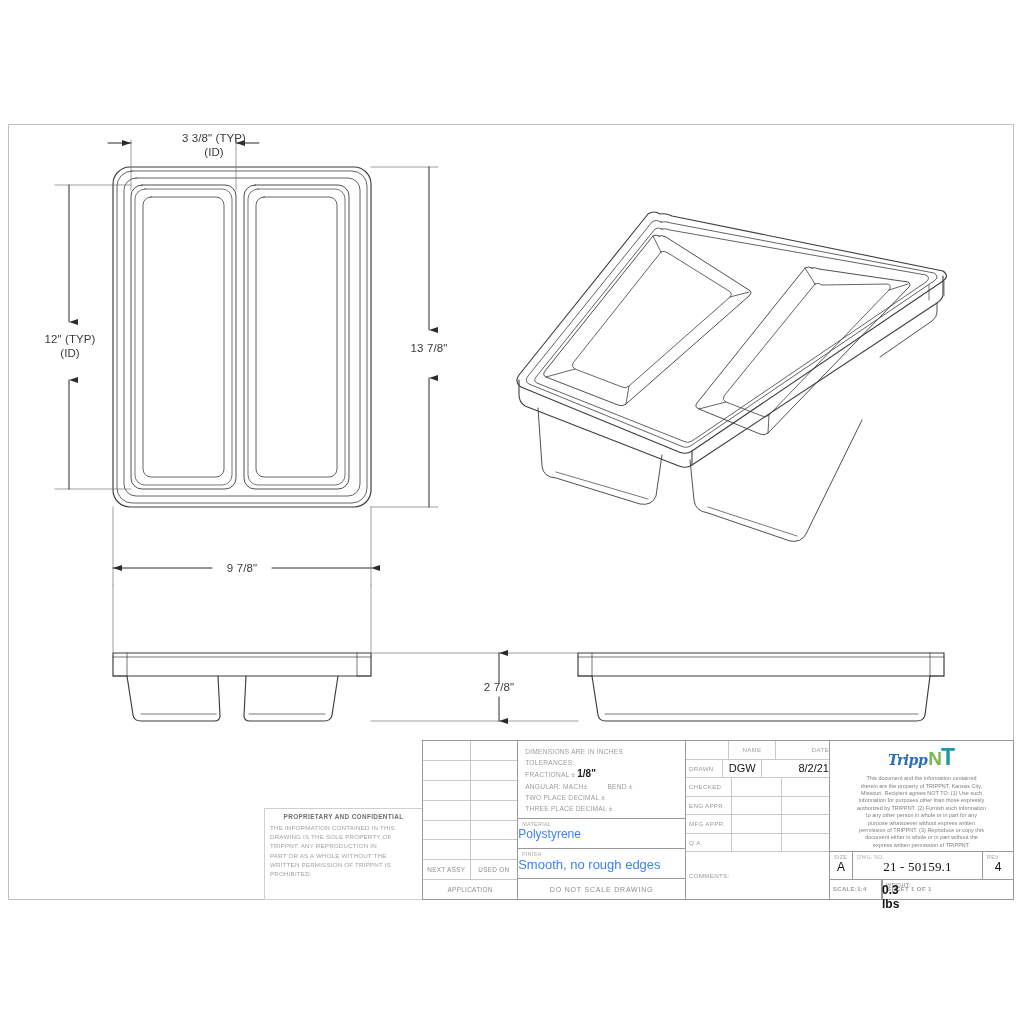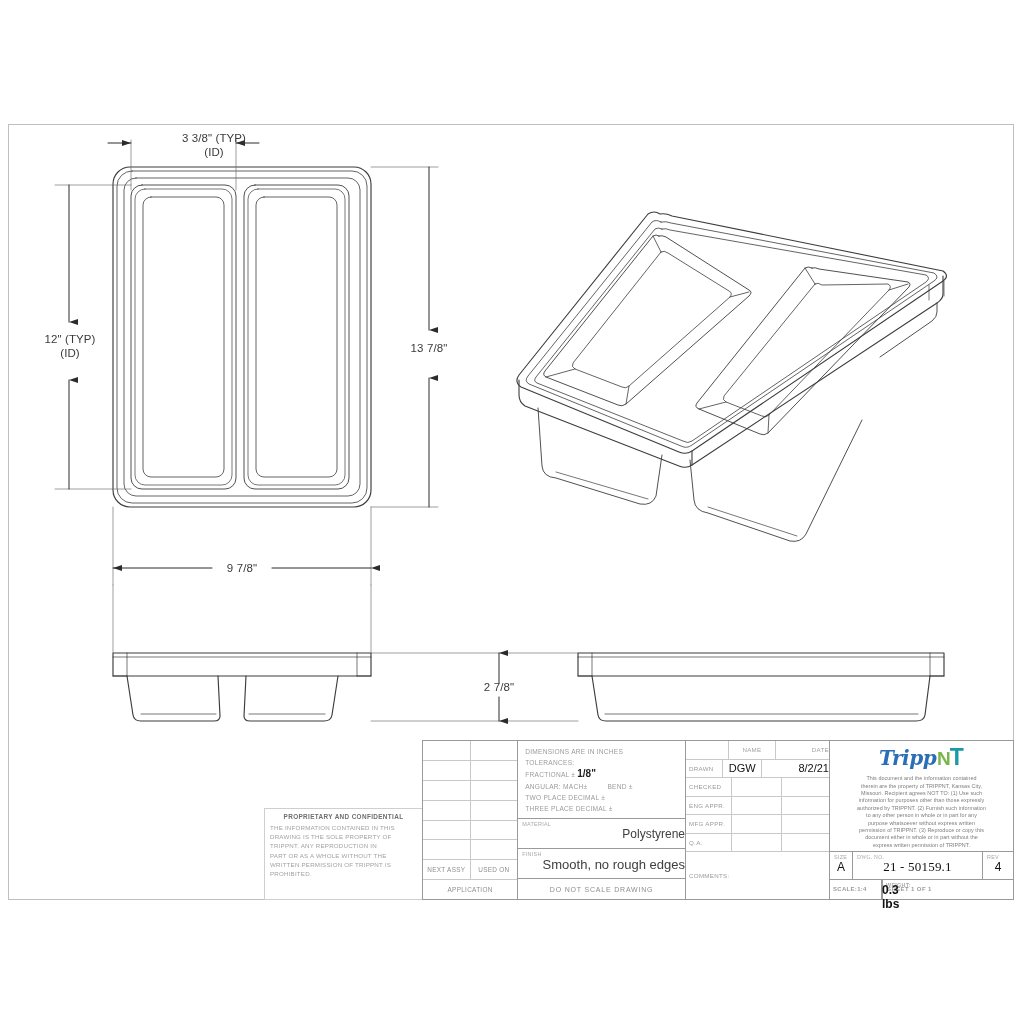--- a/index.html
+++ b/index.html
@@ -78,21 +78,21 @@
   #tb-col-notes { width: 194px; border-right: 1px solid #9a9a9a; display: flex; flex-direction: column; }
   #tol-box { height: 78px; border-bottom: 1px solid #9a9a9a; padding: 5px 4px 0 7px; box-sizing: border-box; }
   .tol-line { font-size: 6.6px; color: #9b9b9b; letter-spacing: .25px; line-height: 11.2px; white-space: nowrap; }
   .tol-line .emph { font-size: 10px; color: #1e1e1e; font-weight: bold; letter-spacing: 0; }
   .tol-line .spacer { display: inline-block; width: 16px; }
   #material-box { height: 30px; border-bottom: 1px solid #9a9a9a; position: relative; box-sizing: border-box; }
   #finish-box { height: 30px; border-bottom: 1px solid #9a9a9a; position: relative; box-sizing: border-box; }
   #noscale-box { flex: 1 1 auto; display: flex; align-items: center; justify-content: center;
                  font-size: 7px; color: #8e8e8e; letter-spacing: .8px; }
   .mini-cap { position: absolute; left: 4px; top: 2px; font-size: 5.4px; color: #a8a8a8; letter-spacing: .3px; }
-  .box-val { position: absolute; left: 0; right: 0; top: 8px; text-align: right; color: #404040; }
+  .box-val { position: absolute; left: 0; right: 0; top: 8px; text-align: left; color: #3b82f6; }
   #material-val { font-size: 12px; }
   #finish-val { font-size: 13px; }
 
   
   #tb-col-appr { width: 144px; border-right: 1px solid #9a9a9a; display: flex; flex-direction: column; }
   .appr-row { height: 17.5px; border-bottom: 1px solid #c9c9c9; display: flex; }
   .appr-row:last-child { border-bottom: none; flex: 1 1 auto; }
   .appr-lbl { width: 46px; border-right: 1px solid #c9c9c9; display: flex; align-items: center;
               padding-left: 3px; box-sizing: border-box; font-size: 6.2px; color: #9b9b9b; letter-spacing: .3px; }
   .appr-name { width: 49px; border-right: 1px solid #c9c9c9; display: flex; align-items: center; justify-content: center;
@@ -135,21 +135,21 @@
     background: #fff;
     padding: 4px 5px 0 5px;
   }
   #prop-title { font-size: 6.4px; font-weight: bold; color: #6e6e6e; text-align: center;
                 letter-spacing: .35px; margin-bottom: 3px; }
   .prop-line { font-size: 6.2px; color: #a2a2a2; line-height: 9.2px; letter-spacing: .2px; }
 
   
   #tripp-logo { display: flex; align-items: baseline; }
   #logo-tripp { font-family: "DejaVu Serif", serif; font-style: italic; font-weight: bold;
-                font-size: 20px; color: #2a6fb5; letter-spacing: -.5px; }
+                font-size: 14px; color: #2a6fb5; letter-spacing: -.5px; }
   #logo-n { font-family: "Liberation Sans", sans-serif; font-weight: bold; font-size: 19px; color: #7ab648; margin-left: 1px; }
   #logo-t { font-family: "Liberation Sans", sans-serif; font-weight: bold; font-size: 23px; color: #1b9aa5; margin-left: -1px; }
 </style>
 </head>
 <body>
 
 <div id="sheet-frame"></div>
 
 <svg id="drawing-canvas" viewBox="0 0 1024 1024" xmlns="http://www.w3.org/2000/svg">
   <defs>

